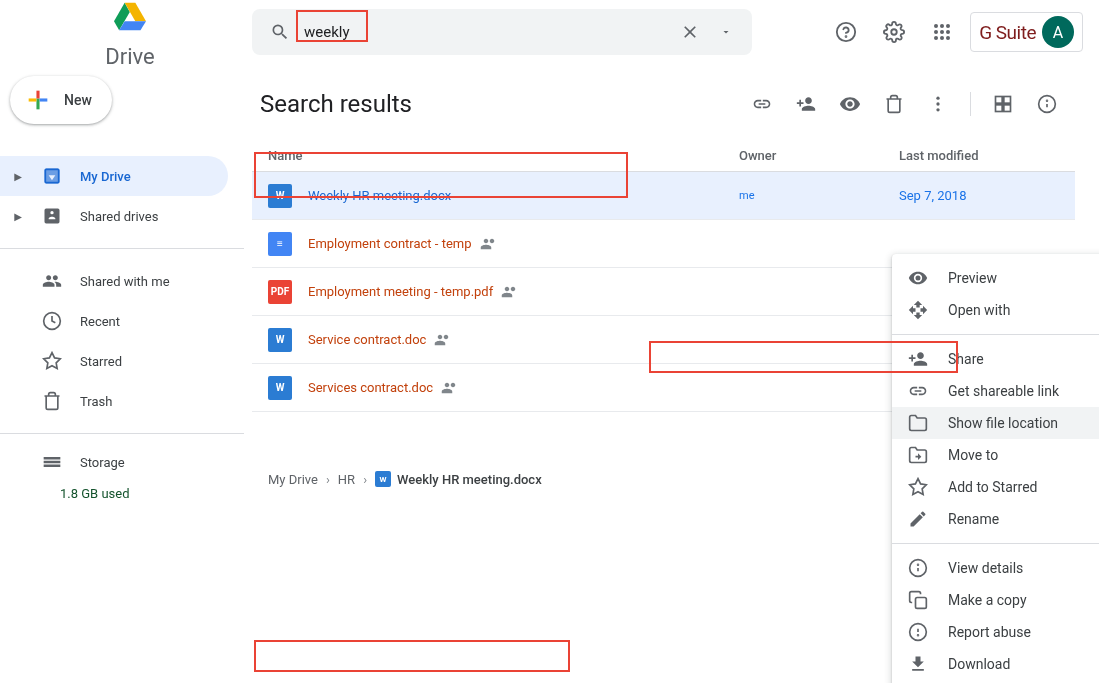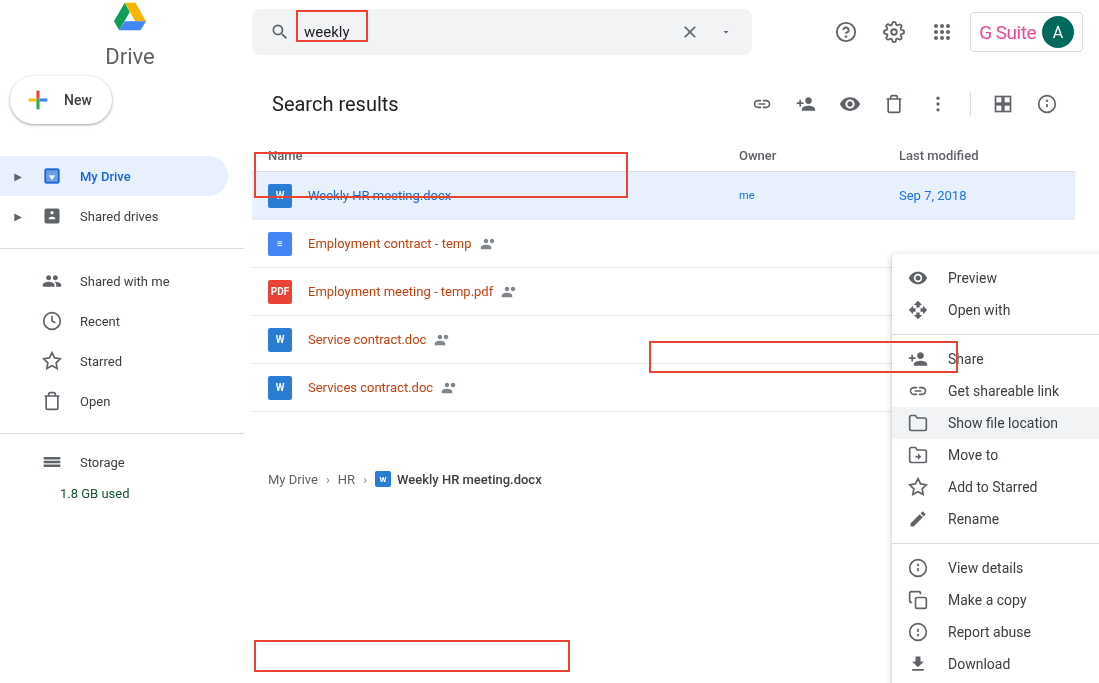--- a/index.html
+++ b/index.html
@@ -9,40 +9,40 @@
 .drive-logo { width: 40px; height: 40px; display: flex; align-items: center; justify-content: center; }
 .drive-title { font-size: 22px; color: #5f6368; }
 .search-wrap { flex: 0 0 500px; position: relative; }
 .search-box { display: flex; align-items: center; background: #f1f3f4; border-radius: 8px; height: 46px; padding: 0 8px; }
 .search-icon-btn { width: 40px; height: 40px; display: flex; align-items: center; justify-content: center; color: #5f6368; }
 .search-input { flex: 1; border: none; background: transparent; font-size: 15px; outline: none; color: #202124; padding: 0 4px; }
 .search-clear, .search-dropdown { width: 36px; height: 36px; display: flex; align-items: center; justify-content: center; color: #5f6368; cursor: pointer; }
 .header-right { display: flex; align-items: center; gap: 8px; margin-left: auto; }
 .icon-btn { width: 40px; height: 40px; display: flex; align-items: center; justify-content: center; color: #5f6368; border-radius: 50%; cursor: pointer; }
 .gsuite-badge { display: flex; align-items: center; gap: 6px; border: 1px solid #dadce0; border-radius: 4px; padding: 4px 8px; height: 40px; }
-.gsuite-text { font-size: 19px; color: #ec4899; letter-spacing: -0.5px; }
+.gsuite-text { font-size: 19px; color: #7f1d1d; letter-spacing: -0.5px; }
 .avatar { width: 32px; height: 32px; border-radius: 50%; background: #00695c; color: #fff; display: flex; align-items: center; justify-content: center; font-size: 16px; }
 
 .layout { display: flex; }
 .sidebar { width: 244px; padding: 8px 0 8px 0; }
 .new-btn { margin: 4px 0 28px 10px; display: flex; align-items: center; gap: 12px; padding: 10px 20px 10px 14px; border-radius: 24px; box-shadow: 0 1px 2px rgba(60,64,67,.3), 0 1px 3px 1px rgba(60,64,67,.15); background: #fff; cursor: pointer; width: fit-content; }
 .new-btn-text { font-size: 14px; font-weight: 500; color: #3c4043; }
 .side-section { padding: 4px 0; }
 .side-item { display: flex; align-items: center; gap: 16px; padding: 0 12px 0 12px; height: 40px; cursor: pointer; border-radius: 0 20px 20px 0; margin-right: 16px; }
 .side-item .expand { width: 12px; display: flex; justify-content: center; color: #5f6368; font-size: 10px; }
 .side-item .side-icon { width: 24px; height: 24px; display: flex; align-items: center; justify-content: center; color: #5f6368; }
 .side-item.active { background: #e8f0fe; }
 .side-item.active .side-label, .side-item.active .side-icon { color: #1967d2; font-weight: 500; }
 .side-label { font-size: 13px; color: #3c4043; }
 .side-divider { height: 1px; background: #dadce0; margin: 8px 0; }
 .side-storage { padding: 4px 12px 4px 60px; font-size: 13px; color: #14532d; }
 
 .main { flex: 1; padding: 16px 24px 0 8px; position: relative; }
 .results-header { display: flex; align-items: center; justify-content: space-between; padding: 4px 8px 16px 8px; }
-.results-title { font-size: 20px; color: #202124; margin-left: 12px; }
+.results-title { font-size: 24px; color: #202124; }
 .toolbar { display: flex; align-items: center; gap: 4px; }
 .toolbar .icon-btn { width: 40px; height: 40px; }
 .vdivider { width: 1px; height: 24px; background: #dadce0; margin: 0 8px; }
 
 .col-headers { display: flex; padding: 8px 16px; border-bottom: 1px solid #dadce0; font-size: 13px; color: #5f6368; font-weight: 500; }
 .col-name { flex: 1; }
 .col-owner { width: 160px; }
 .col-modified { width: 160px; }
 
 .file-row { display: flex; align-items: center; padding: 0 16px; height: 48px; border-bottom: 1px solid #e8eaed; cursor: pointer; }
@@ -212,21 +212,21 @@
             </span>
     <span class="side-label">Starred</span>
           </div>
           <div class="side-item">
             <span class="expand"></span>
     <span class="side-icon">
               <svg width="20" height="20" viewBox="0 0 24 24" fill="none" stroke="#5f6368" stroke-width="2">
                 <path d="M3 6h18M8 6V4a2 2 0 012-2h4a2 2 0 012 2v2m3 0v14a2 2 0 01-2 2H7a2 2 0 01-2-2V6h14z"></path>
               </svg>
             </span>
-    <span class="side-label">Open</span>
+    <span class="side-label">Trash</span>
           </div>
         </div>
     <div class="side-divider"></div>
     <div class="side-item">
       <span class="expand"></span>
       <span class="side-icon">
         <svg width="20" height="20" viewBox="0 0 24 24" fill="#5f6368">
               <path d="M2 6h20v3H2zM2 10.5h20v3H2zM2 15h20v3H2z"></path>
             </svg>
       </span>

